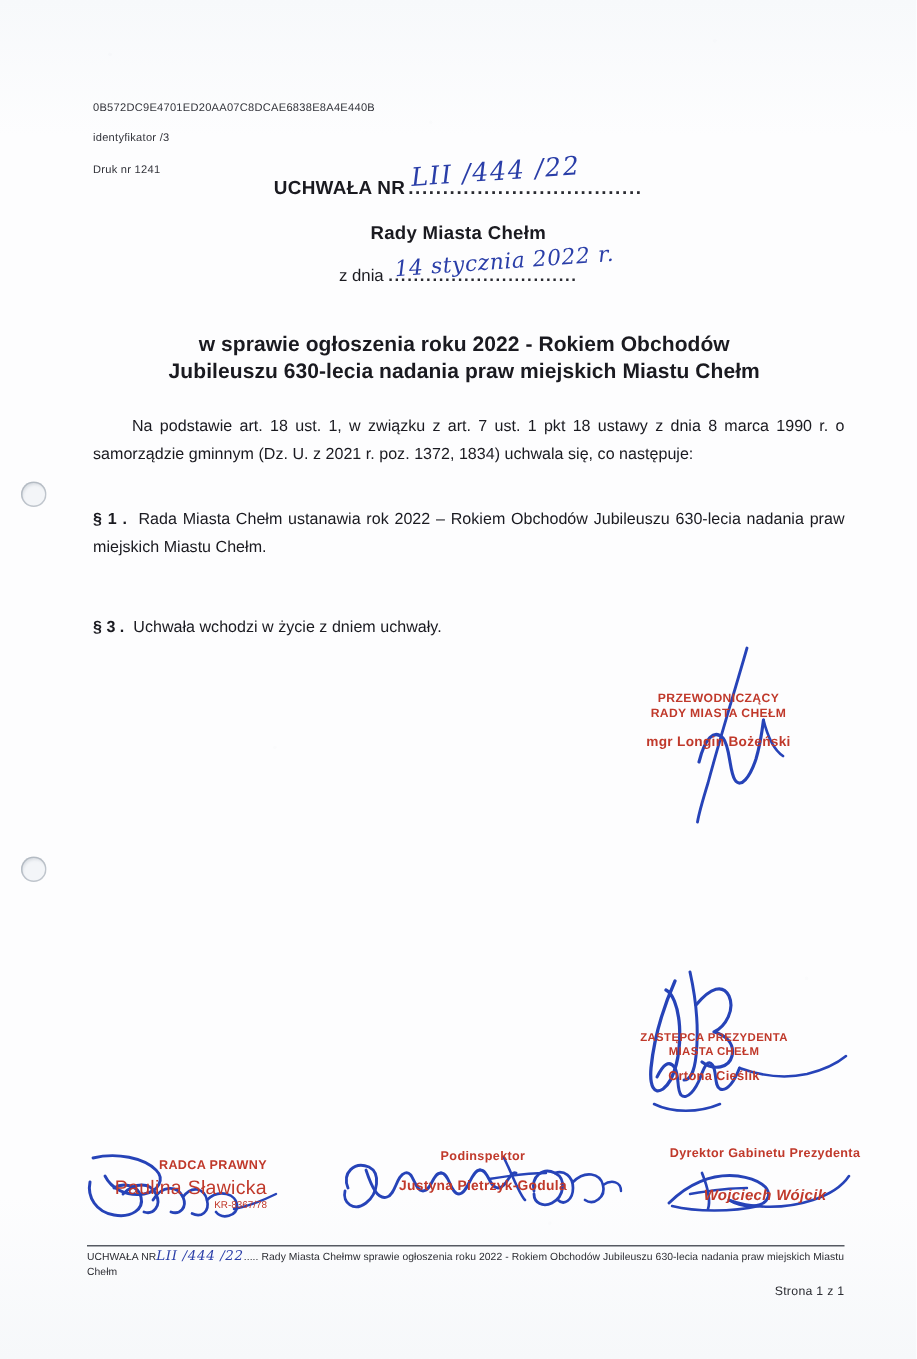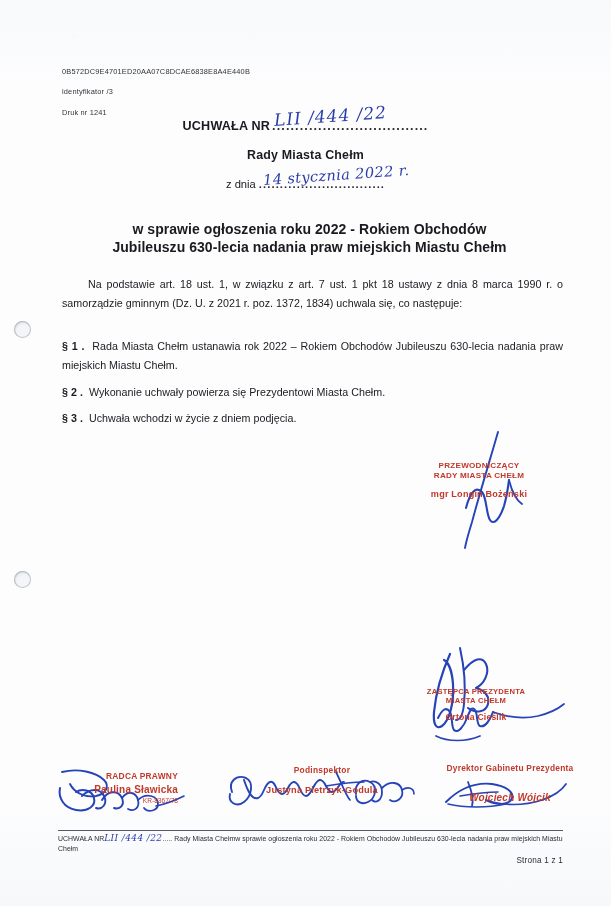--- a/index.html
+++ b/index.html
@@ -196,21 +196,21 @@
   }
 
   .sig-przew { left: 404px; top: 461px; width: 150px; }
   .sig-przew .sig-name { margin-top: 9px; }
 
   .sig-zastepca { left: 396px; top: 688px; width: 160px; }
   .sig-zastepca .sig-name { margin-top: 6px; font-size: 8.6px; }
 
   .sig-radca { left: 50px; top: 772px; width: 128px; text-align: right; }
   .sig-radca .sig-title { font-size: 8.4px; }
-  .sig-radca .sig-name { font-size: 10px; margin-top: 2px; font-weight: bold; }
+  .sig-radca .sig-name { font-size: 13px; margin-top: 2px; font-weight: normal; }
   .sig-radca .sig-extra { font-size: 6.6px; color: #c0392b; margin-top: 1px; }
 
   .sig-podinsp { left: 232px; top: 766px; width: 180px; }
   .sig-podinsp .sig-title { font-size: 8.4px; }
   .sig-podinsp .sig-name { font-size: 9.2px; margin-top: 9px; }
 
   .sig-dyrektor { left: 424px; top: 764px; width: 172px; }
   .sig-dyrektor .sig-title { font-size: 8.4px; }
   .sig-dyrektor .sig-name { font-size: 10px; margin-top: 18px; font-style: italic; }
 
@@ -306,28 +306,24 @@
 
   <div class="body-text">
     <p>Na podstawie art. 18 ust. 1, w związku z art. 7 ust. 1 pkt 18 ustawy z dnia 8 marca 1990 r. o samorządzie gminnym (Dz. U. z 2021 r. poz. 1372, 1834) uchwala się, co następuje:</p>
   </div>
 
   <div class="para p1">
     <span class="sec">§ 1 .</span>
     &nbsp;<span>Rada Miasta Chełm ustanawia rok 2022 – Rokiem Obchodów Jubileuszu 630-lecia nadania praw miejskich Miastu Chełm.</span>
   </div>
 
-  <div class="para p2">
-    <span class="sec">§ 2 .</span>
-    &nbsp;<span>Wykonanie uchwały powierza się Prezydentowi Miasta Chełm.</span>
-  </div>
 
   <div class="para p3">
     <span class="sec">§ 3 .</span>
-    &nbsp;<span>Uchwała wchodzi w życie z dniem podjęcia.</span>
+    &nbsp;<span>Uchwała wchodzi w życie z dniem uchwały.</span>
   </div>
 
   <svg class="ink" style="left:430px; top:430px; width:140px; height:120px;" viewBox="0 0 140 120">
     <path d="M68 2 C60 30, 50 62, 42 92 C38 105, 36 112, 35 118" stroke-width="1.9"></path>
     <path d="M36 78 C40 62, 46 56, 52 62 C57 68, 56 84, 60 90 C64 96, 70 88, 74 76 C77 66, 78 58, 79 50" stroke-width="2.1"></path>
     <path d="M79 50 C82 62, 86 70, 92 74" stroke-width="1.8"></path>
   </svg>
   <div class="sig sig-przew">
     <div class="sig-title">PRZEWODNICZĄCY</div>
     <div class="sig-title">RADY MIASTA CHEŁM</div>

